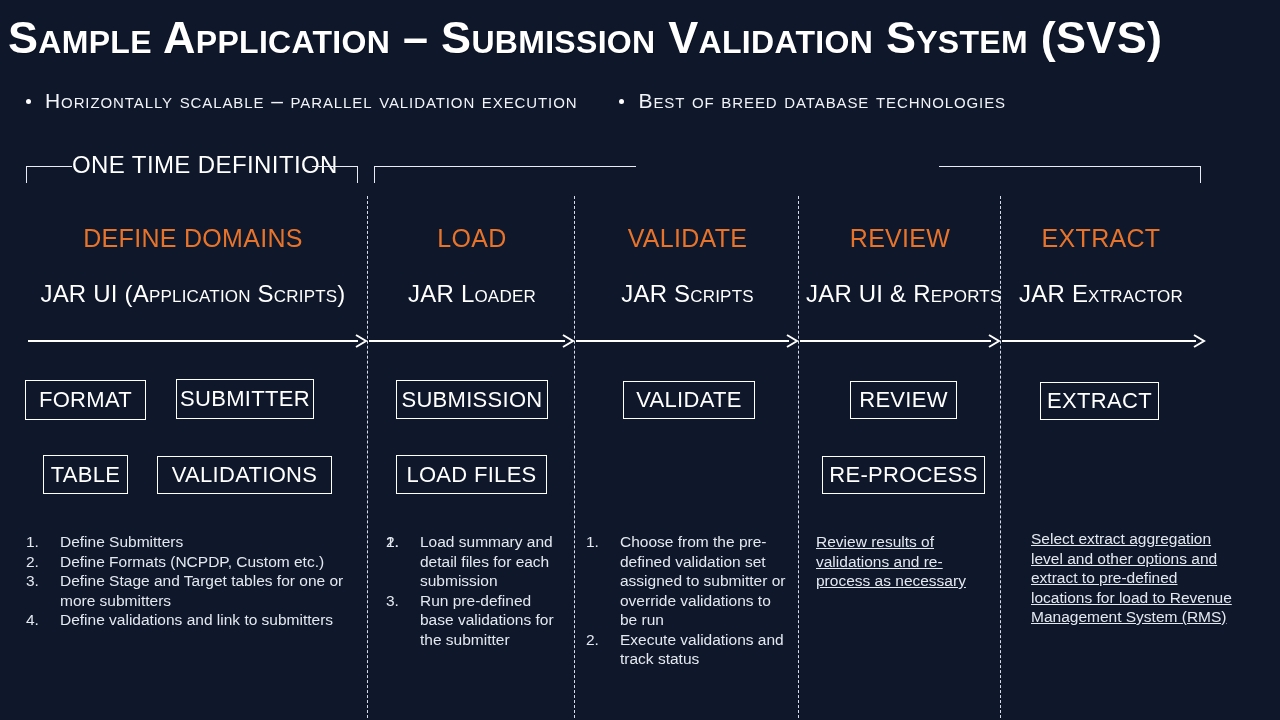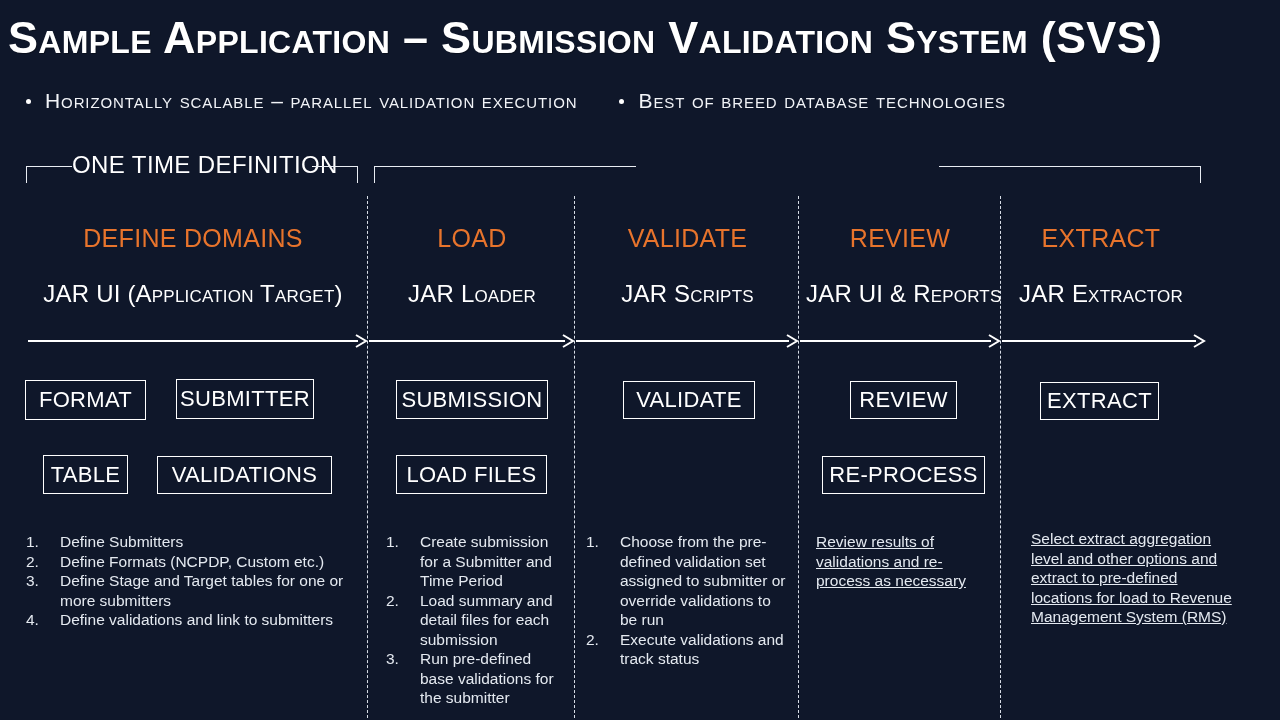--- a/index.html
+++ b/index.html
@@ -224,21 +224,21 @@
     <div class="bline" style="left:565px; width:261px;"></div>
     <div class="btick" style="left:826px;"></div>
   </div>
 
   <div class="divider" style="left:367px;"></div>
   <div class="divider" style="left:574px;"></div>
   <div class="divider" style="left:798px;"></div>
   <div class="divider" style="left:1000px;"></div>
 
   <div class="col-stage" style="left:28px; width:330px;">DEFINE DOMAINS</div>
-  <div class="col-tech" style="left:28px; width:330px;">JAR UI (Application Target)</div>
+  <div class="col-tech" style="left:28px; width:330px;">JAR UI (Application Scripts)</div>
 
   <div class="col-stage" style="left:377px; width:190px;">LOAD</div>
   <div class="col-tech" style="left:377px; width:190px;">JAR Loader</div>
 
   <div class="col-stage" style="left:584px; width:207px;">VALIDATE</div>
   <div class="col-tech" style="left:584px; width:207px;">JAR Scripts</div>
 
   <div class="col-stage" style="left:806px; width:188px;">REVIEW</div>
   <div class="col-tech" style="left:806px; width:188px;">JAR UI &amp; Reports</div>
 
@@ -302,21 +302,21 @@
     <ol>
       <li><span class="num">1.</span><span>Define Submitters</span></li>
       <li><span class="num">2.</span><span>Define Formats (NCPDP, Custom etc.)</span></li>
       <li><span class="num">3.</span><span>Define Stage and Target tables for one or more submitters</span></li>
       <li><span class="num">4.</span><span>Define validations and link to submitters</span></li>
     </ol>
   </div>
 
   <div class="notes" style="left:386px; top:532px; width:176px;">
     <ol>
-      <li><span class="num">1.</span><span>Create submission for a Submitter and Time Period</span></li>
+      <li><span class="num">1.</span></li>
       <li><span class="num">2.</span><span>Load summary and detail files for each submission</span></li>
       <li><span class="num">3.</span><span>Run pre-defined base validations for the submitter</span></li>
     </ol>
   </div>
 
   <div class="notes" style="left:586px; top:532px; width:205px;">
     <ol>
       <li><span class="num">1.</span><span>Choose from the pre-defined validation set assigned to submitter or override validations to be run</span></li>
       <li><span class="num">2.</span><span>Execute validations and track status</span></li>
     </ol>

